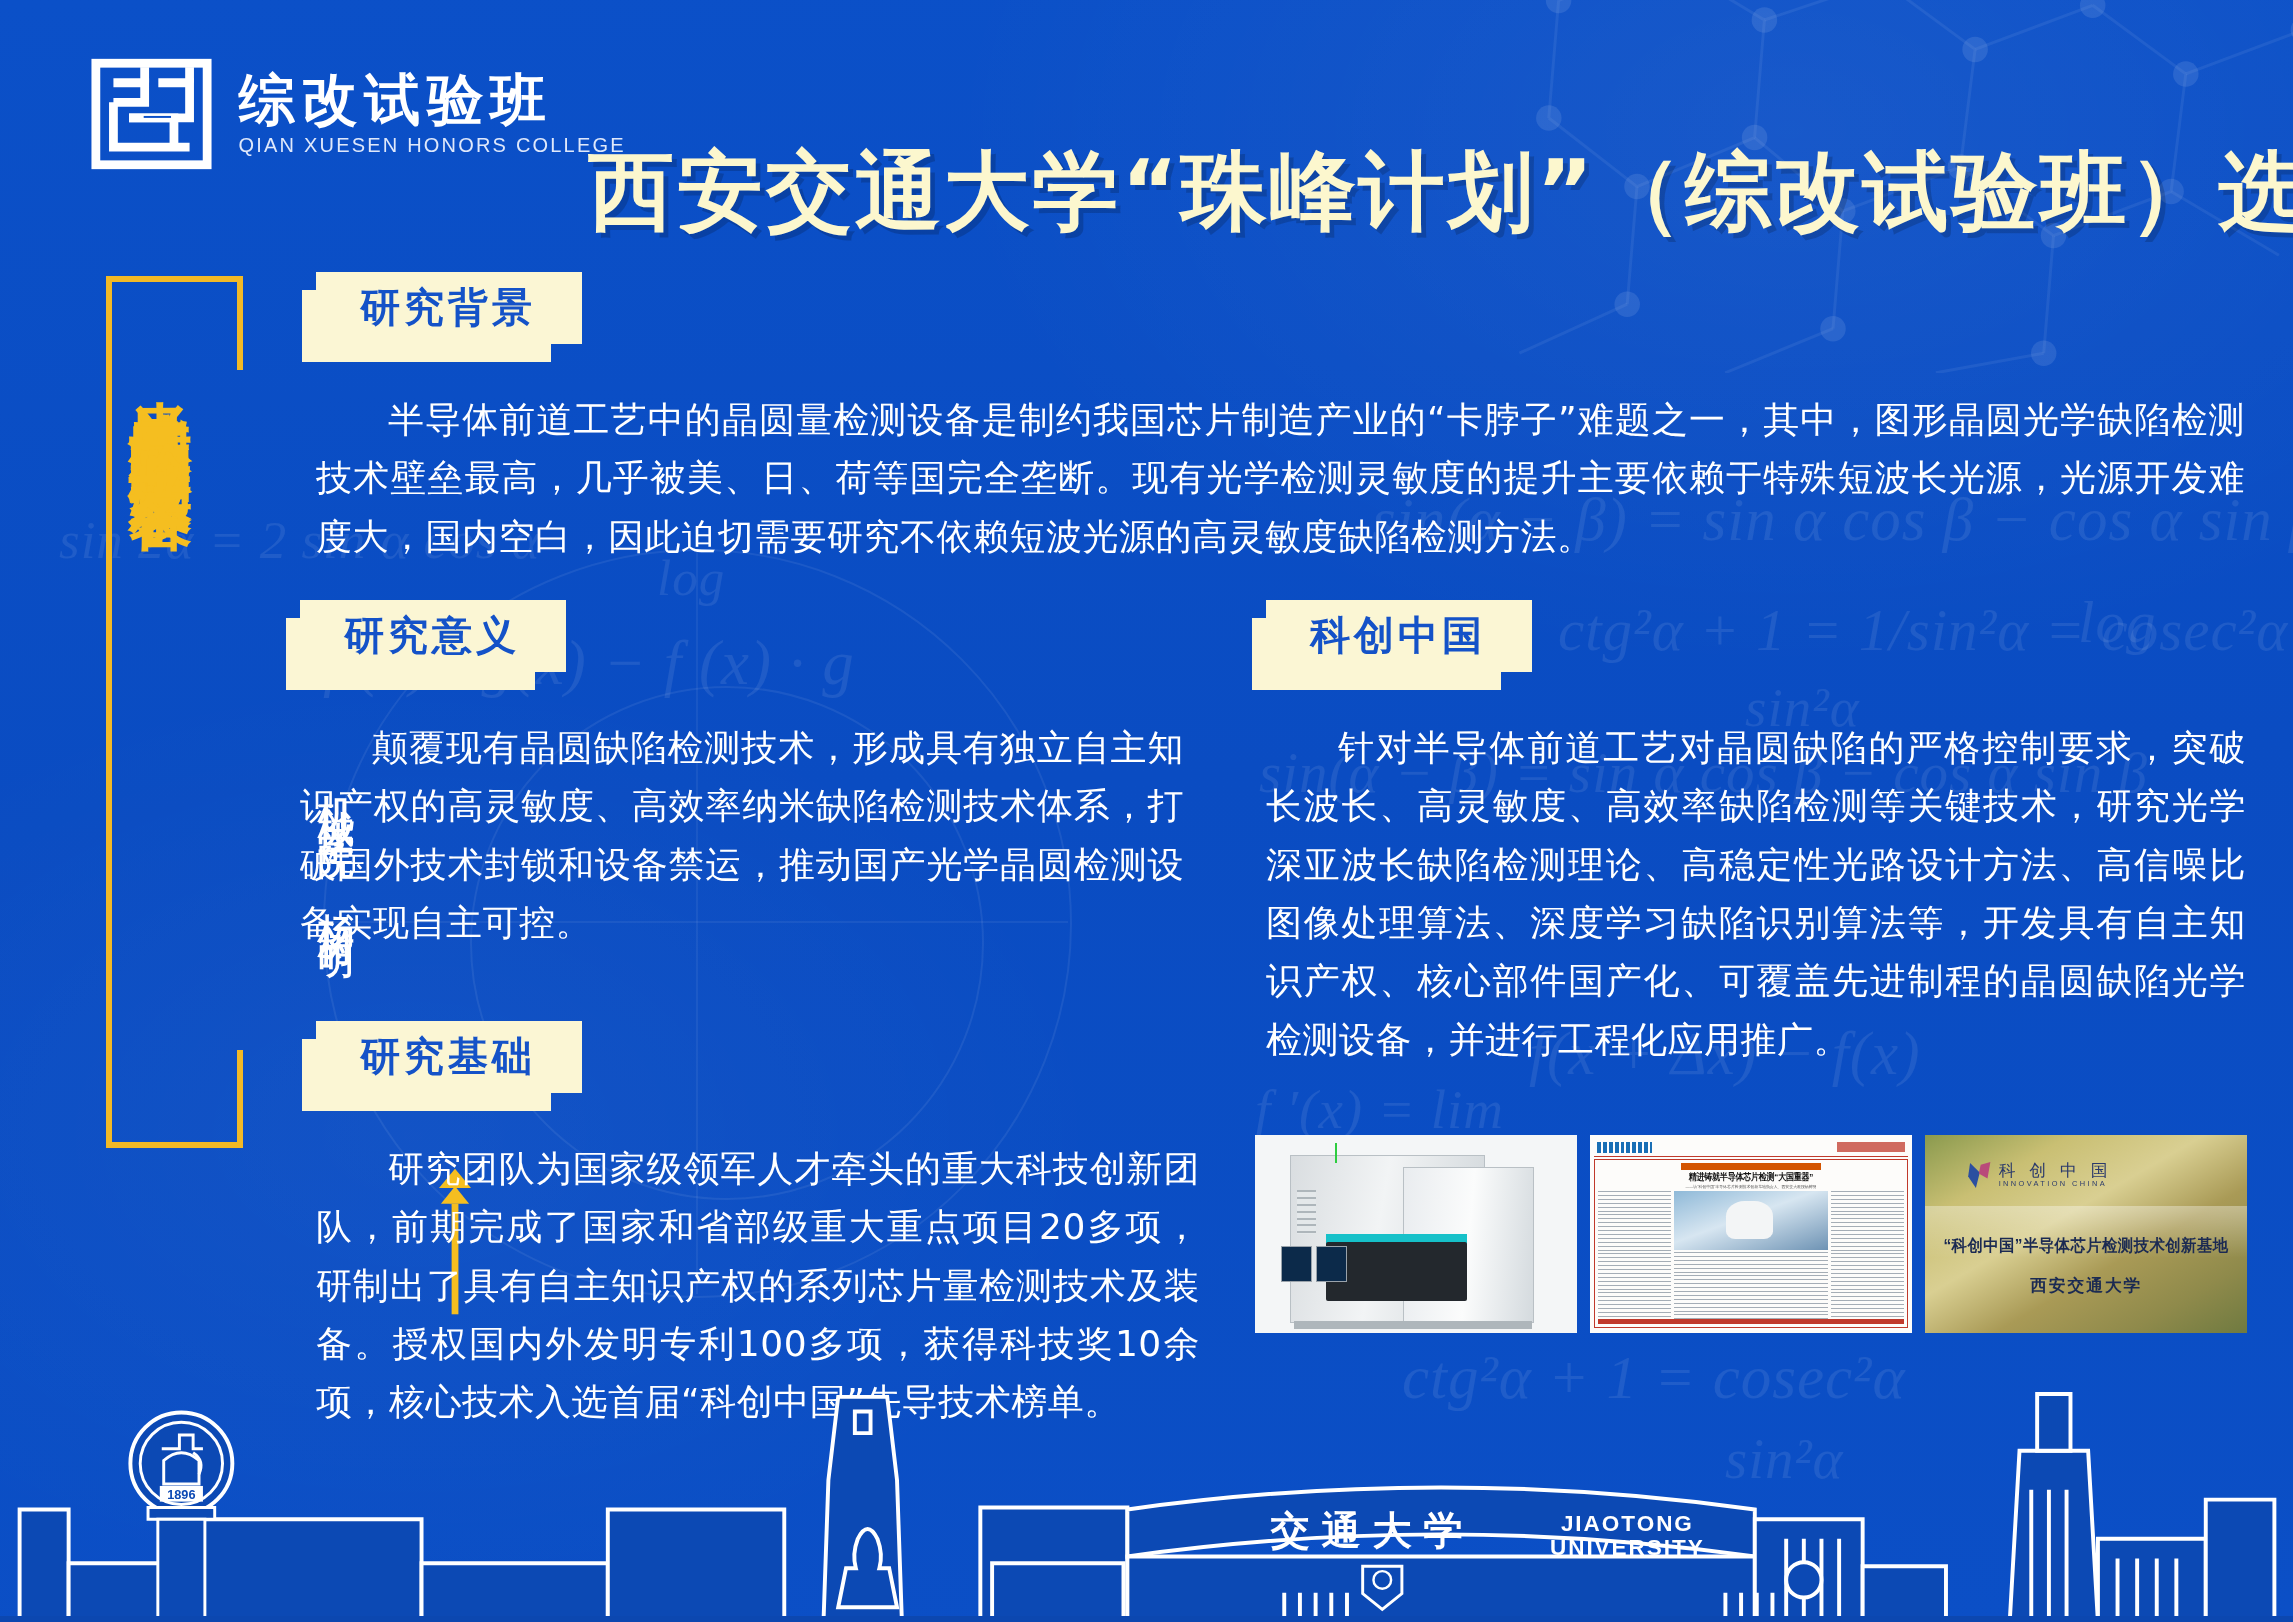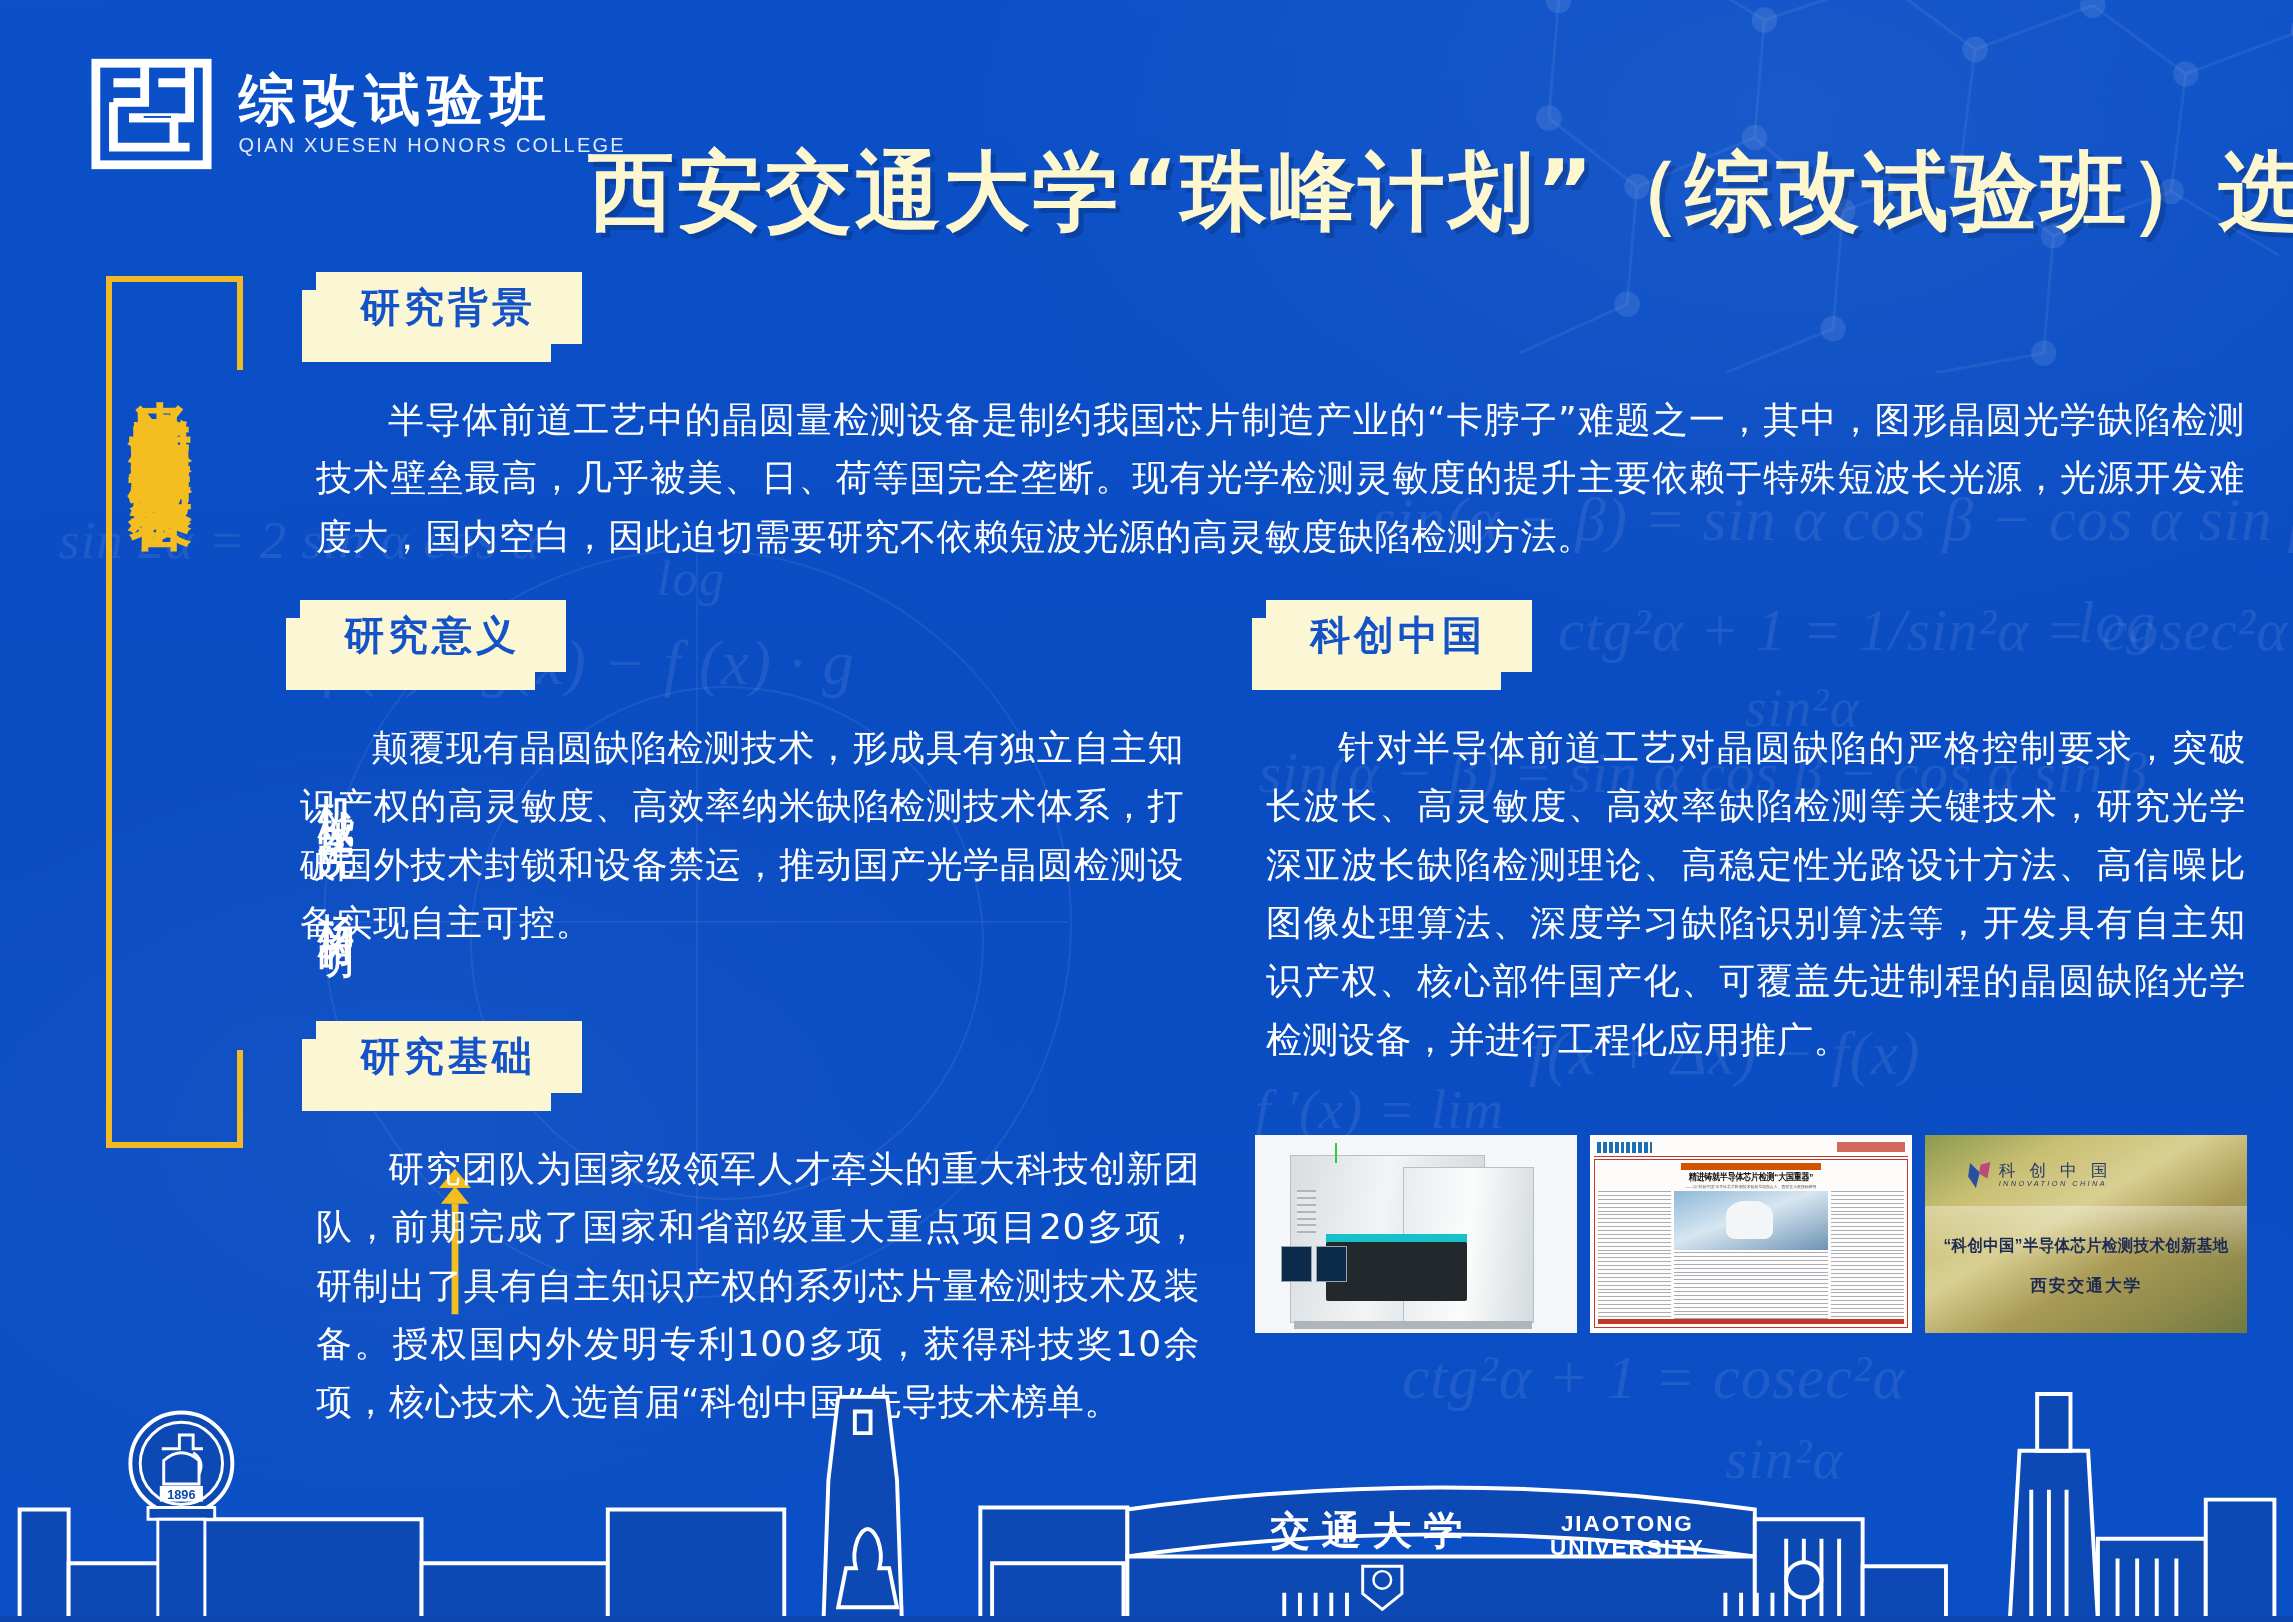--- a/index.html
+++ b/index.html
@@ -159,21 +159,21 @@
   .news .photo:after{content:"";position:absolute;left:34%;top:18%;width:30%;height:64%;background:#f3f5f6;border-radius:40% 40% 20% 20%;}
   .news .redbar{height:4.9px;background:#c0392b;}
 
   
   .plaque{position:absolute;inset:0;background:linear-gradient(150deg,#8a9a4e 0%,#c9bf73 22%,#d9cf92 42%,#a99a56 62%,#8f8a4b 82%,#6f7a40 100%);}
   .plaque .shine{position:absolute;left:0;top:36%;width:100%;height:26%;background:linear-gradient(180deg,rgba(255,255,255,.35),rgba(255,255,255,0));}
   .plaque .logo{position:absolute;left:13%;top:13%;display:flex;align-items:center;gap:5.9px;}
   .plaque .mark{width:25.5px;height:29px;}
   .plaque .ptxt{display:flex;flex-direction:column;line-height:1;}
   .plaque .pcn{font-size:16.7px;color:#2b3a6b;letter-spacing:4.9px;font-family:"Liberation Serif","DejaVu Serif",serif;white-space:nowrap;}
-  .plaque .pen{font-size:7.4px;color:#2b3a6b;letter-spacing:2.4px;white-space:nowrap;font-style:italic;}
+  .plaque .pen{font-size:7.4px;color:#2b3a6b;letter-spacing:2.4px;white-space:nowrap;}
   .plaque .line1{position:absolute;left:50%;top:50%;transform:translateX(-50%) scaleX(.92);font-size:16.7px;font-weight:bold;color:#1b2a52;white-space:nowrap;letter-spacing:0.5px;}
   .plaque .line2{position:absolute;left:50%;top:70%;transform:translateX(-50%);font-size:16.7px;font-weight:bold;color:#1b2a52;white-space:nowrap;letter-spacing:2px;}
 
   
   .skyline{position:absolute;left:0;bottom:0;width:100%;height:230px;}
   .baseline{position:absolute;left:0;bottom:0;width:100%;height:5.9px;background:#0C47B0;}
 </style>
 </head>
 <body>
 

